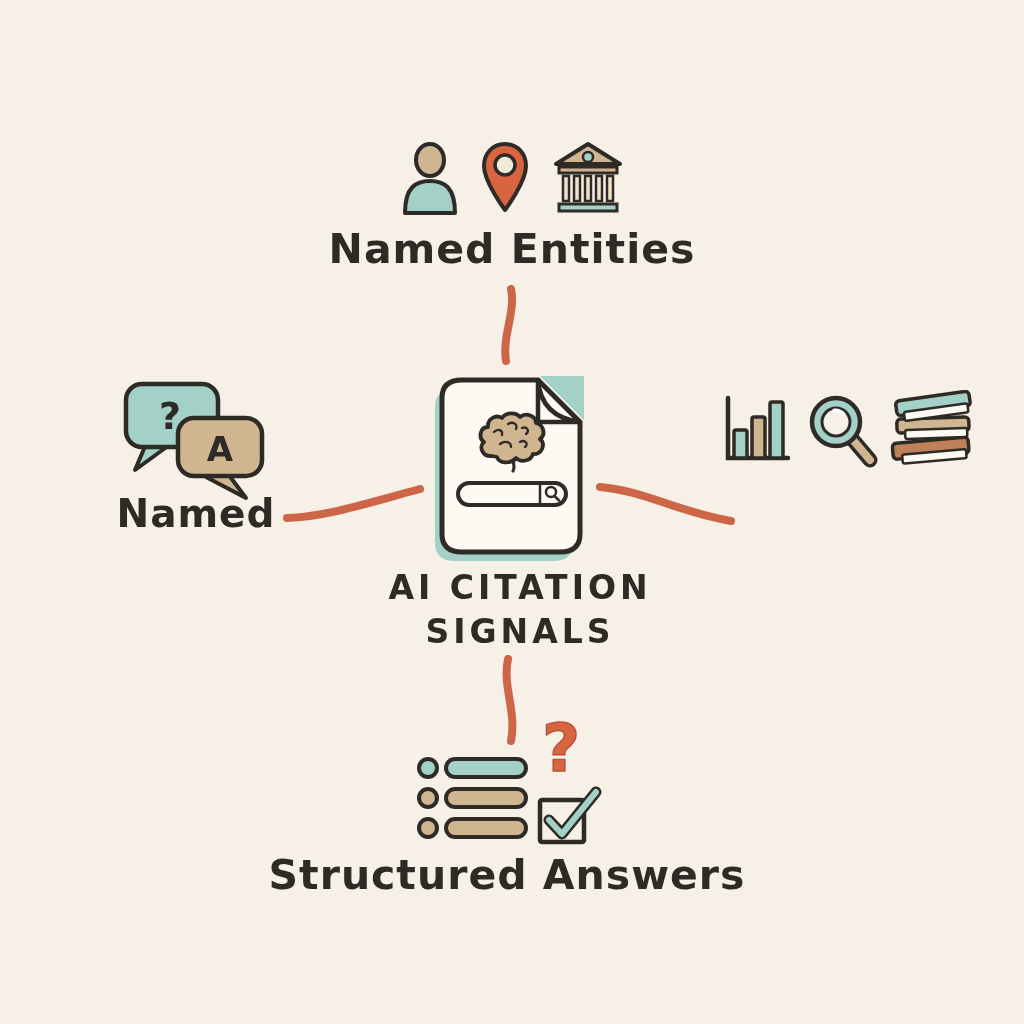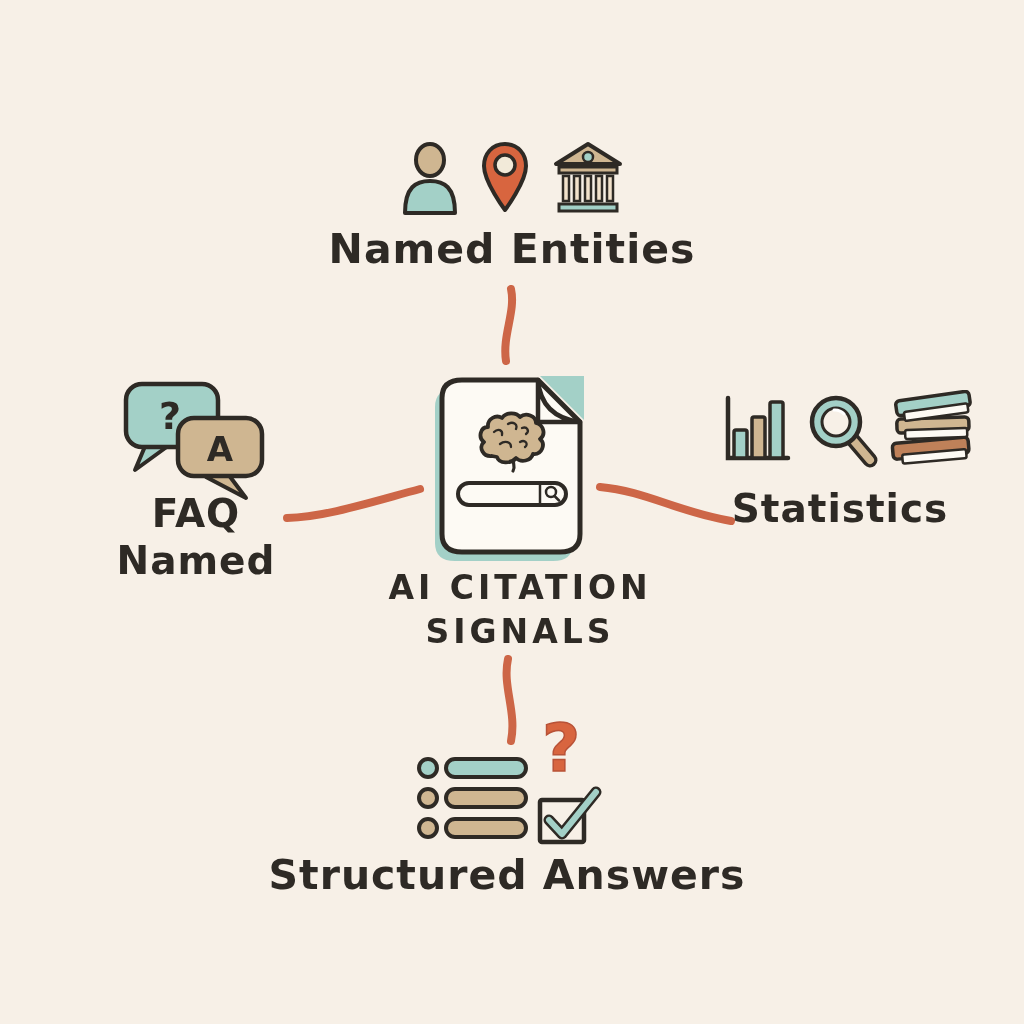--- a/index.html
+++ b/index.html
@@ -77,21 +77,20 @@
 
   <svg class="abs" style="left:120px;top:378px;" width="150" height="128" viewBox="0 0 150 128">
     <path d="M26 66 L15 92 L48 68 Z" fill="#a3d0c7" stroke="#2e2a25" stroke-width="4" stroke-linejoin="round"></path>
     <rect x="6" y="6" width="92" height="63" rx="16" fill="#a3d0c7" stroke="#2e2a25" stroke-width="4.5"></rect>
     <text x="50" y="51" text-anchor="middle" font-size="38" font-weight="700" fill="#2e2a25">?</text>
     <path d="M108 96 L126 120 L86 99 Z" fill="#cfb691" stroke="#2e2a25" stroke-width="4" stroke-linejoin="round"></path>
     <rect x="58" y="40" width="84" height="58" rx="16" fill="#cfb691" stroke="#2e2a25" stroke-width="4.5"></rect>
     <text x="100" y="83" text-anchor="middle" font-size="34" font-weight="700" fill="#2e2a25">A</text>
   </svg>
   <div class="label label-left">
-    <div>FAQ</div>
     <div>Named</div>
   </div>
 
   <div class="icon-row-right">
     <svg width="78" height="78" viewBox="0 0 78 78">
       <path d="M12 8 V68 H72" fill="none" stroke="#2e2a25" stroke-width="4.5" stroke-linecap="round"></path>
       <rect x="18" y="40" width="13" height="28" rx="2" fill="#a3d0c7" stroke="#2e2a25" stroke-width="3.5"></rect>
       <rect x="36" y="27" width="13" height="41" rx="2" fill="#cfb691" stroke="#2e2a25" stroke-width="3.5"></rect>
       <rect x="54" y="12" width="13" height="56" rx="2" fill="#a3d0c7" stroke="#2e2a25" stroke-width="3.5"></rect>
     </svg>
@@ -111,21 +110,20 @@
         <rect x="7" y="28" width="72" height="14" rx="4" fill="#cfb691" stroke="#2e2a25" stroke-width="3.5"></rect>
         <rect x="15" y="39" width="62" height="9" rx="2" fill="#fdfaf4" stroke="#2e2a25" stroke-width="2.5"></rect>
       </g>
       <g transform="rotate(-8 43 14)">
         <rect x="6" y="6" width="74" height="15" rx="4" fill="#a3d0c7" stroke="#2e2a25" stroke-width="3.5"></rect>
         <rect x="13" y="18" width="64" height="9" rx="2" fill="#fdfaf4" stroke="#2e2a25" stroke-width="2.5"></rect>
       </g>
     </svg>
   </div>
   <div class="label label-right">
-    <div>Statistics</div>
   </div>
 
   <svg class="abs" style="left:426px;top:372px;" width="170" height="192" viewBox="0 0 170 192">
     <path d="M112 8 H36 Q16 8 16 26 V162 Q16 180 36 180 H134 Q154 180 154 162 V50 Z" transform="translate(-7,9)" fill="#a3d0c7"></path>
     <path d="M114 4 L158 4 L158 48 Z" fill="#a3d0c7"></path>
     <path d="M112 8 H36 Q16 8 16 26 V162 Q16 180 36 180 H134 Q154 180 154 162 V50 Z" fill="#fdfaf4" stroke="#2e2a25" stroke-width="5" stroke-linejoin="round"></path>
     <path d="M112 8 Q115 45 154 50 L112 50 Z" fill="#fdfaf4" stroke="#2e2a25" stroke-width="4.5" stroke-linejoin="round"></path>
     <g transform="translate(52,42)">
       <path d="M14 42 C5 43 0 33 6 28 C0 24 2 13 10 13 C9 5 18 0 24 4 C28 -2 38 -2 42 3 C48 -2 58 2 58 9 C66 11 68 21 62 25 C68 30 64 41 55 40 C53 47 43 49 38 44 C33 50 21 50 19 43 Z" fill="#cfb691" stroke="#2e2a25" stroke-width="3.8" stroke-linejoin="round"></path>
       <path d="M36 46 C34 50 38 52 35 57" fill="none" stroke="#2e2a25" stroke-width="3.2" stroke-linecap="round"></path>

